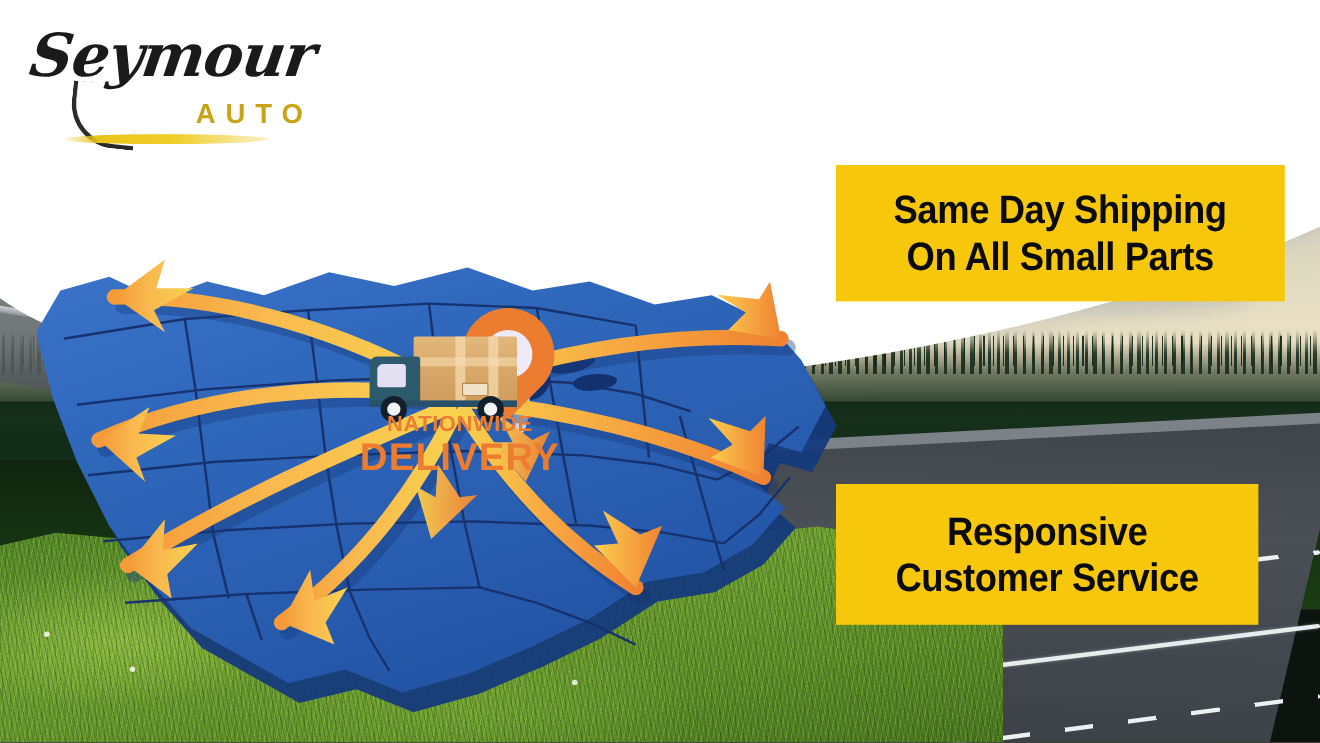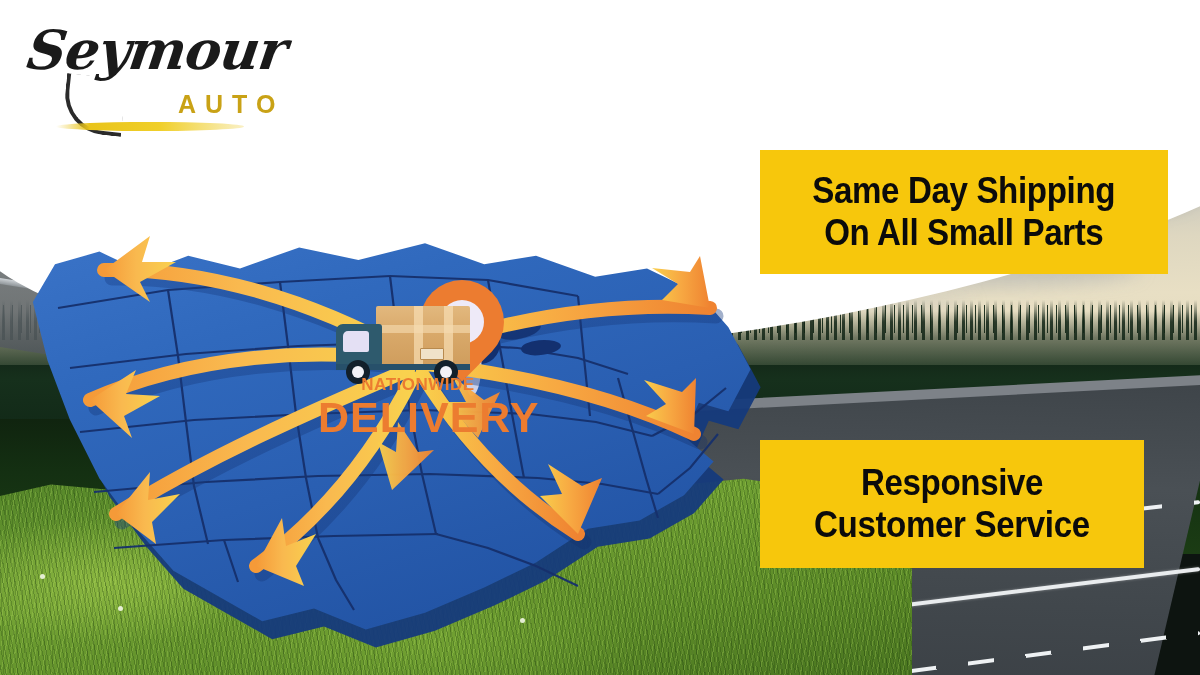--- a/index.html
+++ b/index.html
@@ -304,25 +304,25 @@
     background:#12202b; border-radius:50%;
   }
   .wheel::after{
     content:""; position:absolute; left:6px; top:6px; width:12px; height:12px;
     background:#f2f2f7; border-radius:50%;
   }
   .w1{ left:10px; } .w2{ left:98px; }
 
   .badge-text{ position:absolute; left:0; top:104px; width:200px; text-align:center; }
   .nw-line1{
-    font-weight:700; font-size:17px; letter-spacing:.5px; color:#ec7c30;
+    font-weight:700; font-size:20px; letter-spacing:.5px; color:#ec7c30;
     line-height:1; font-family:"Liberation Sans", sans-serif;
   }
   .nw-line2{
-    font-weight:700; font-size:43px; letter-spacing:1px; color:#ec7c30;
+    font-weight:700; font-size:35px; letter-spacing:1px; color:#ec7c30;
     line-height:1.12; font-family:"Liberation Sans", sans-serif;
   }
 
   
   .feature{
     position:absolute;
     background:#f7c70c;
     display:flex; flex-direction:column;
     align-items:center; justify-content:center;
     text-align:center;

